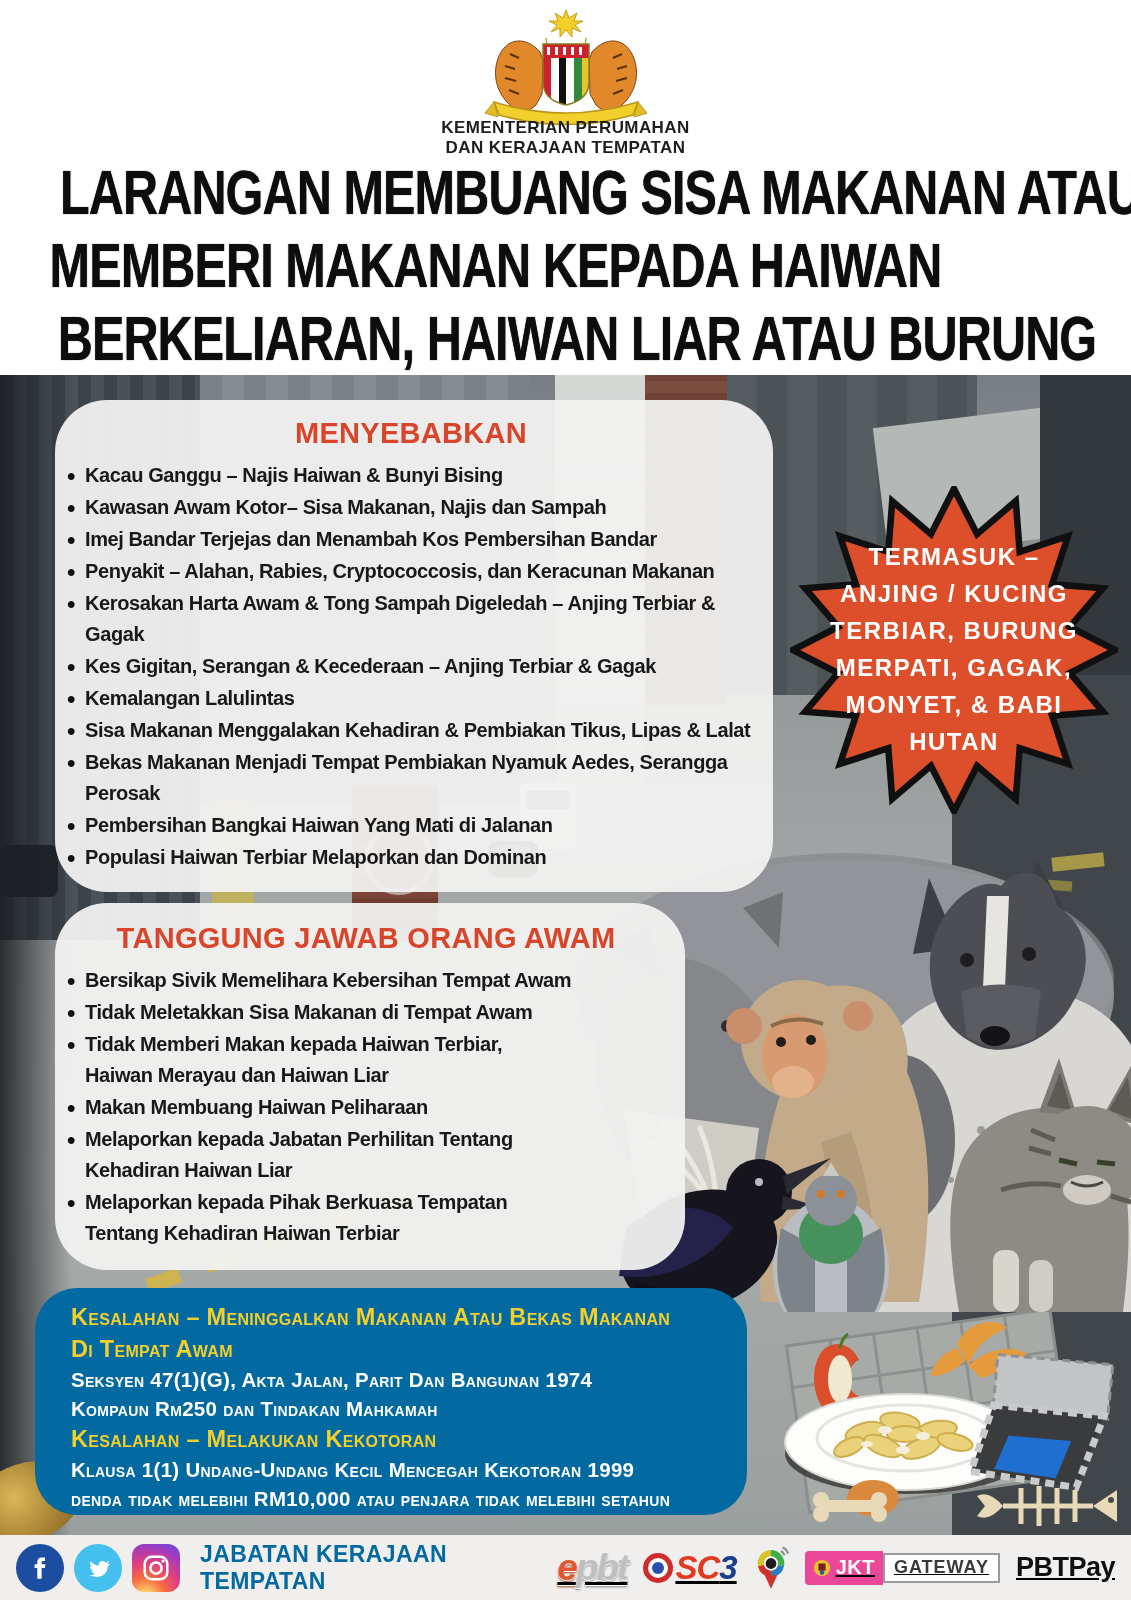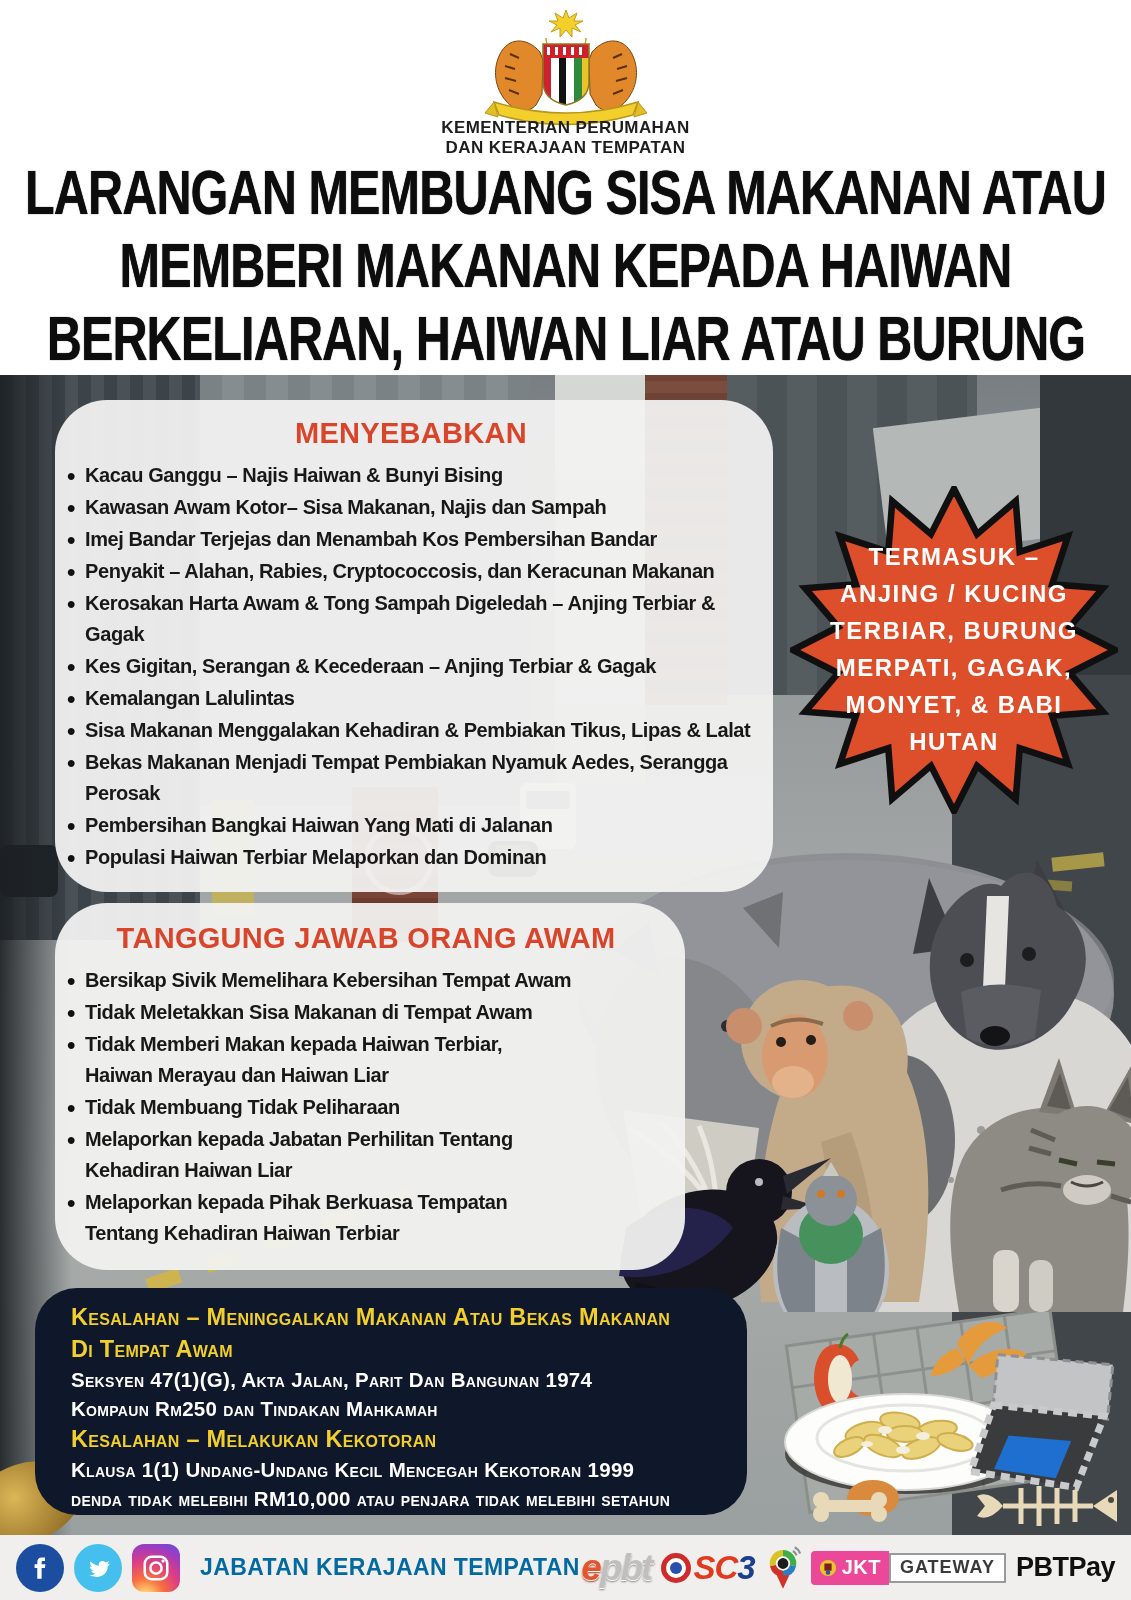--- a/index.html
+++ b/index.html
@@ -5,21 +5,21 @@
   html,body{margin:0;padding:0;background:#e8e8e8;}
   .poster{position:relative;width:1131px;height:1600px;background:#ffffff;overflow:hidden;
           font-family:"Liberation Sans","DejaVu Sans",sans-serif;}
 
   
   .crest{position:absolute;left:50%;top:8px;transform:translateX(-50%);}
   .ministry{position:absolute;left:0;top:118px;width:100%;text-align:center;
             font-weight:800;font-size:17px;line-height:20px;color:#1e1e1e;letter-spacing:.4px;}
 
   
-  .title{position:absolute;left:0;top:156px;width:100%;display:flex;flex-direction:column;align-items:center;}
+  .title{position:absolute;left:0;top:156px;width:100%;display:flex;flex-direction:column;align-items:flex-start;}
   .title .t-line{display:block;white-space:nowrap;font-weight:900;font-size:54px;line-height:73px;
                  color:#0d0d0d;transform:scale(.9,1.16);letter-spacing:-1px;
                  text-shadow:0 0 1px #0d0d0d;}
 
   
   .photo{position:absolute;left:0;top:375px;width:1131px;height:1160px;overflow:hidden;
          background:linear-gradient(180deg,#787e82 0%,#8f9496 18%,#a2a6a6 45%,#a8acab 70%,#9aa09f 100%);}
   .photo *{position:absolute;}
   .b-left{left:0;top:0;width:200px;height:565px;
           background:repeating-linear-gradient(90deg,#3d4449 0 13px,#4b5257 13px 26px);}
@@ -70,39 +70,39 @@
   .star-wrap svg{position:absolute;left:0;top:0;}
   .star-text{position:absolute;left:14px;top:52px;width:300px;text-align:center;}
   .star-text .s-line{font-size:24px;line-height:37px;font-weight:800;color:#ffffff;
            letter-spacing:1.5px;white-space:nowrap;}
 
   
   .animals{position:absolute;left:531px;top:830px;width:600px;height:482px;z-index:2;}
 
   
   .offence{position:absolute;left:35px;top:1288px;width:712px;height:227px;border-radius:42px;
-           background:#0f172a;z-index:5;padding:13px 0 0 36px;box-sizing:border-box;}
+           background:#0369a1;z-index:5;padding:13px 0 0 36px;box-sizing:border-box;}
   .off-line{font-variant:small-caps;font-weight:800;white-space:nowrap;letter-spacing:.3px;}
   .off-line.yellow{color:#f2cf2b;font-size:23.5px;line-height:32px;}
   .off-line.white{color:#ffffff;font-size:20.5px;line-height:29px;}
 
   
   .scraps{position:absolute;left:745px;top:1292px;width:386px;height:243px;z-index:1;}
 
   
   .footer{position:absolute;left:0;top:1535px;width:1131px;height:65px;background:#f0efed;
           display:flex;align-items:center;padding:0 16px;box-sizing:border-box;z-index:6;}
   .soc{width:48px;height:48px;border-radius:50%;margin-right:10px;flex:0 0 auto;
        display:flex;align-items:center;justify-content:center;}
   .soc.fb{background:#1b4da1;}
   .soc.tw{background:#45c0ee;}
   .soc.ig{border-radius:12px;
        background:radial-gradient(circle at 28% 110%,#fdd070 8%,#f76f3f 30%,#df3e81 55%,#a43bbb 78%,#5b4fe9 100%);}
   .agency{font-size:23px;font-weight:800;color:#0369a1;letter-spacing:.4px;margin-left:10px;}
-  .logos{margin-left:auto;display:flex;align-items:center;gap:10px;}
+  .logos{margin-left:auto;display:flex;align-items:center;gap:16px;text-decoration:underline;}
   .epbt{font-style:italic;font-weight:900;font-size:37px;letter-spacing:-2px;
         color:#bfbfbf;text-shadow:0 1px 0 #fff,0 2px 2px #8a8a8a;}
   .epbt .e{color:#e2552e;text-shadow:0 1px 0 #fff,0 2px 2px #a04020;}
   .osc3{display:flex;align-items:center;font-style:italic;font-weight:900;font-size:33px;letter-spacing:-1px;}
   .osc-badge{width:30px;height:30px;border-radius:50%;border:5px solid #cf2b2b;background:#fff;
         box-sizing:border-box;margin-right:2px;position:relative;}
   .osc-badge::after{content:"";position:absolute;left:4px;top:4px;width:12px;height:12px;border-radius:50%;background:#2b4fae;}
   .osc3 .sc{color:#e23a1f;}
   .osc3 .three{color:#1b3f8f;}
   .jktg{display:flex;align-items:center;}
@@ -233,21 +233,21 @@
       </div>
   </div>
 
   <div class="card card-resp">
     <h2>TANGGUNG JAWAB ORANG AWAM</h2>
     <ul>
         <li>Bersikap Sivik Memelihara Kebersihan Tempat Awam</li>
         <li>Tidak Meletakkan Sisa Makanan di Tempat Awam</li>
         <li>Tidak Memberi Makan kepada Haiwan Terbiar,
 Haiwan Merayau dan Haiwan Liar</li>
-        <li>Tidak Membuang Tidak Peliharaan</li>
+        <li>Makan Membuang Haiwan Peliharaan</li>
         <li>Melaporkan kepada Jabatan Perhilitan Tentang
 Kehadiran Haiwan Liar</li>
         <li>Melaporkan kepada Pihak Berkuasa Tempatan
 Tentang Kehadiran Haiwan Terbiar</li>
       </ul>
   </div>
 
   <svg class="animals" viewBox="0 0 600 482" width="600" height="482">
 
     <g>

